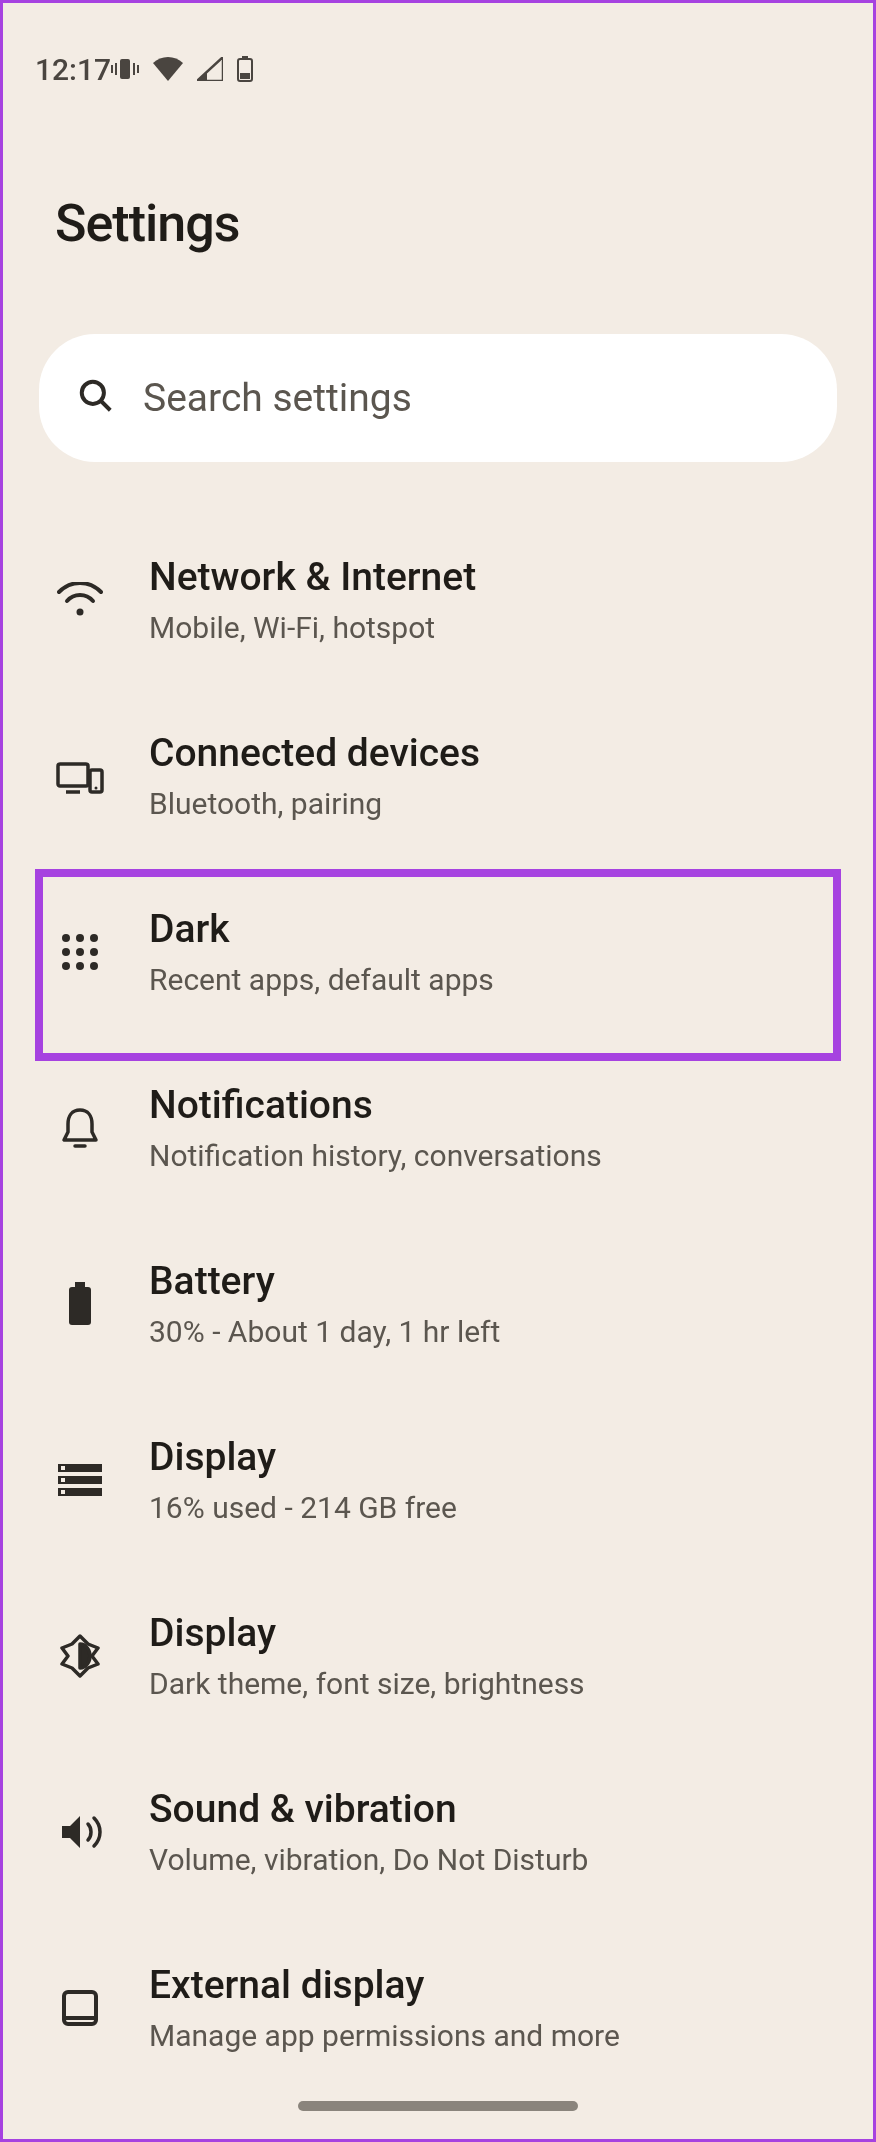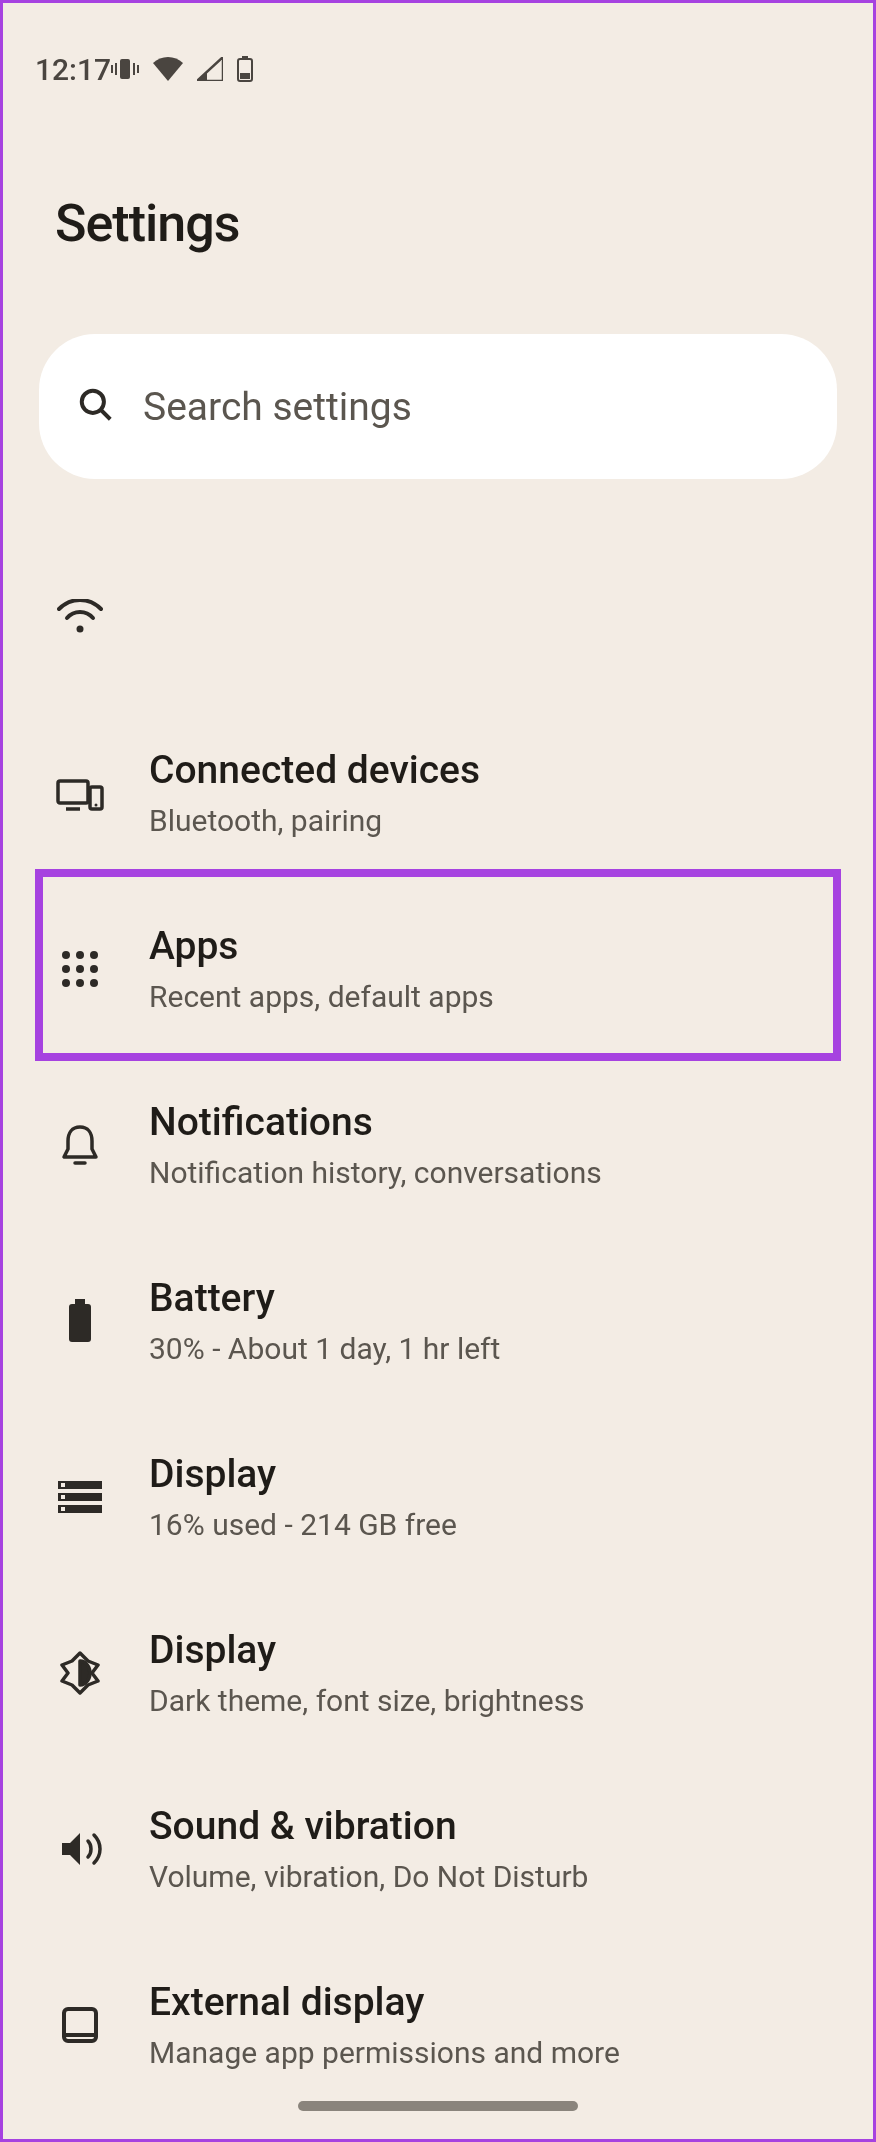--- a/index.html
+++ b/index.html
@@ -32,21 +32,21 @@
   .status-icons svg { display: block; }
   .page-title {
     font-size: 52px;
     font-weight: 500;
     color: #1f1c18;
     padding: 90px 52px 0 52px;
     letter-spacing: -1px;
   }
   .search-bar {
     margin: 80px 36px 0 36px;
-    height: 145px;
+    height: 128px;
     background: #fff;
     border-radius: 56px;
     display: flex;
     align-items: center;
     padding: 12px 38px;
     gap: 28px;
   }
   .search-bar svg { flex: 0 0 auto; }
   .search-placeholder {
     font-size: 39px;
@@ -154,20 +154,24 @@
 
 <div class="list">
 
   <div class="item">
     <div class="item-icon">
       <svg width="46" height="36" viewBox="0 0 46 36" fill="none" stroke="#2d2a26" stroke-width="4" stroke-linecap="round">
           <path d="M2 10 C14 -2 32 -2 44 10"></path>
           <path d="M10 19 C17 11 29 11 36 19"></path>
           <circle cx="23" cy="30" r="3.5" fill="#2d2a26" stroke="none"></circle>
         </svg>
+    </div>
+    <div class="item-text">
+      <div class="item-title">Network &amp; Internet</div>
+      <div class="item-sub">Mobile, Wi-Fi, hotspot</div>
     </div>
   </div>
 
   <div class="item">
     <div class="item-icon">
       <svg width="48" height="36" viewBox="0 0 48 36" fill="none" stroke="#2d2a26" stroke-width="3.5">
           <rect x="2" y="6" width="30" height="22" rx="2"></rect>
           <line x1="10" y1="34" x2="24" y2="34"></line>
           <rect x="34" y="12" width="12" height="22" rx="2" fill="#f3ece4"></rect>
           <circle cx="40" cy="30" r="1.5" fill="#2d2a26" stroke="none"></circle>
@@ -187,21 +191,21 @@
           <circle cx="33" cy="5" r="4"></circle>
         <circle cx="5" cy="19" r="4"></circle>
           <circle cx="19" cy="19" r="4"></circle>
           <circle cx="33" cy="19" r="4"></circle>
         <circle cx="5" cy="33" r="4"></circle>
           <circle cx="19" cy="33" r="4"></circle>
           <circle cx="33" cy="33" r="4"></circle>
       </svg>
     </div>
     <div class="item-text">
-      <div class="item-title">Apps</div>
+      <div class="item-title">Dark</div>
       <div class="item-sub">Recent apps, default apps</div>
     </div>
   </div>
 
   <div class="item">
     <div class="item-icon">
       <svg width="40" height="44" viewBox="0 0 40 44" fill="none" stroke="#2d2a26" stroke-width="3.5" stroke-linejoin="round">
           <path d="M20 4 C12 4 8 10 8 18 L8 26 L4 34 L36 34 L32 26 L32 18 C32 10 28 4 20 4 Z"></path>
           <line x1="15" y1="40" x2="25" y2="40" stroke-linecap="round"></line>
         </svg>

